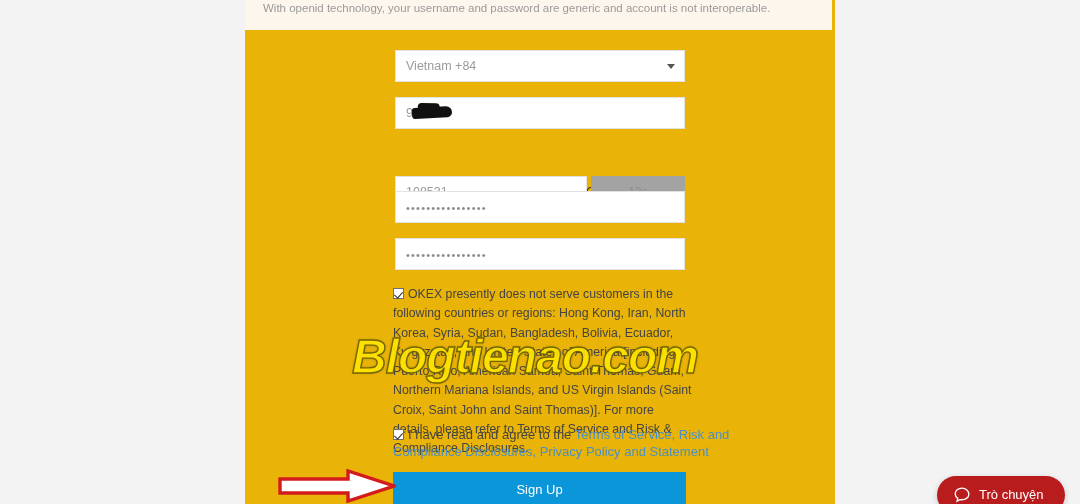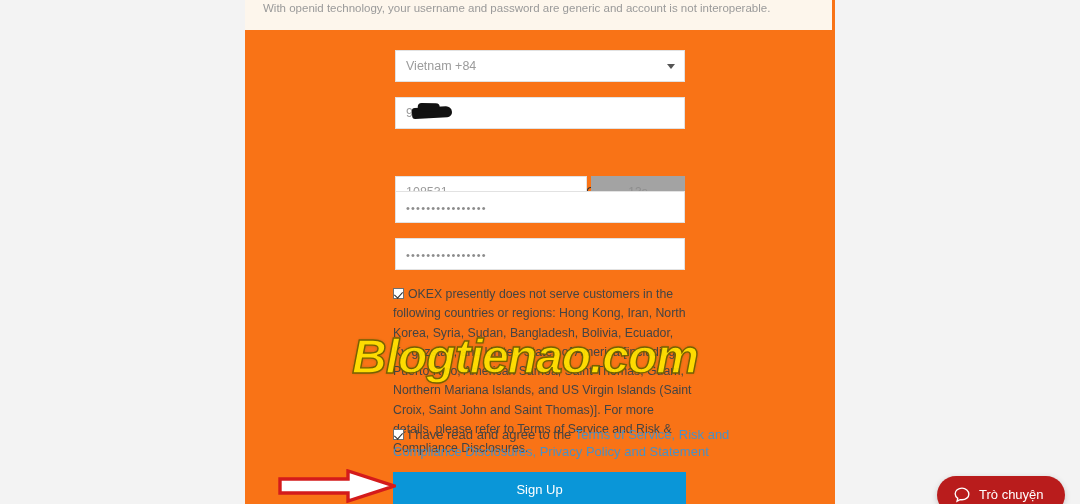--- a/index.html
+++ b/index.html
@@ -20,21 +20,21 @@
     position: absolute;
     inset: 0;
     background: #f3f3f3;
   }
   #card {
     position: absolute;
     left: 245px;
     top: 0;
     width: 590px;
     height: 504px;
-    background: #f97316;
+    background: #eab308;
   }
 
   
   #notice {
     position: absolute;
     left: 0;
     top: -18px;
     width: 587px;
     height: 48px;
     background: #fdf6ec;

